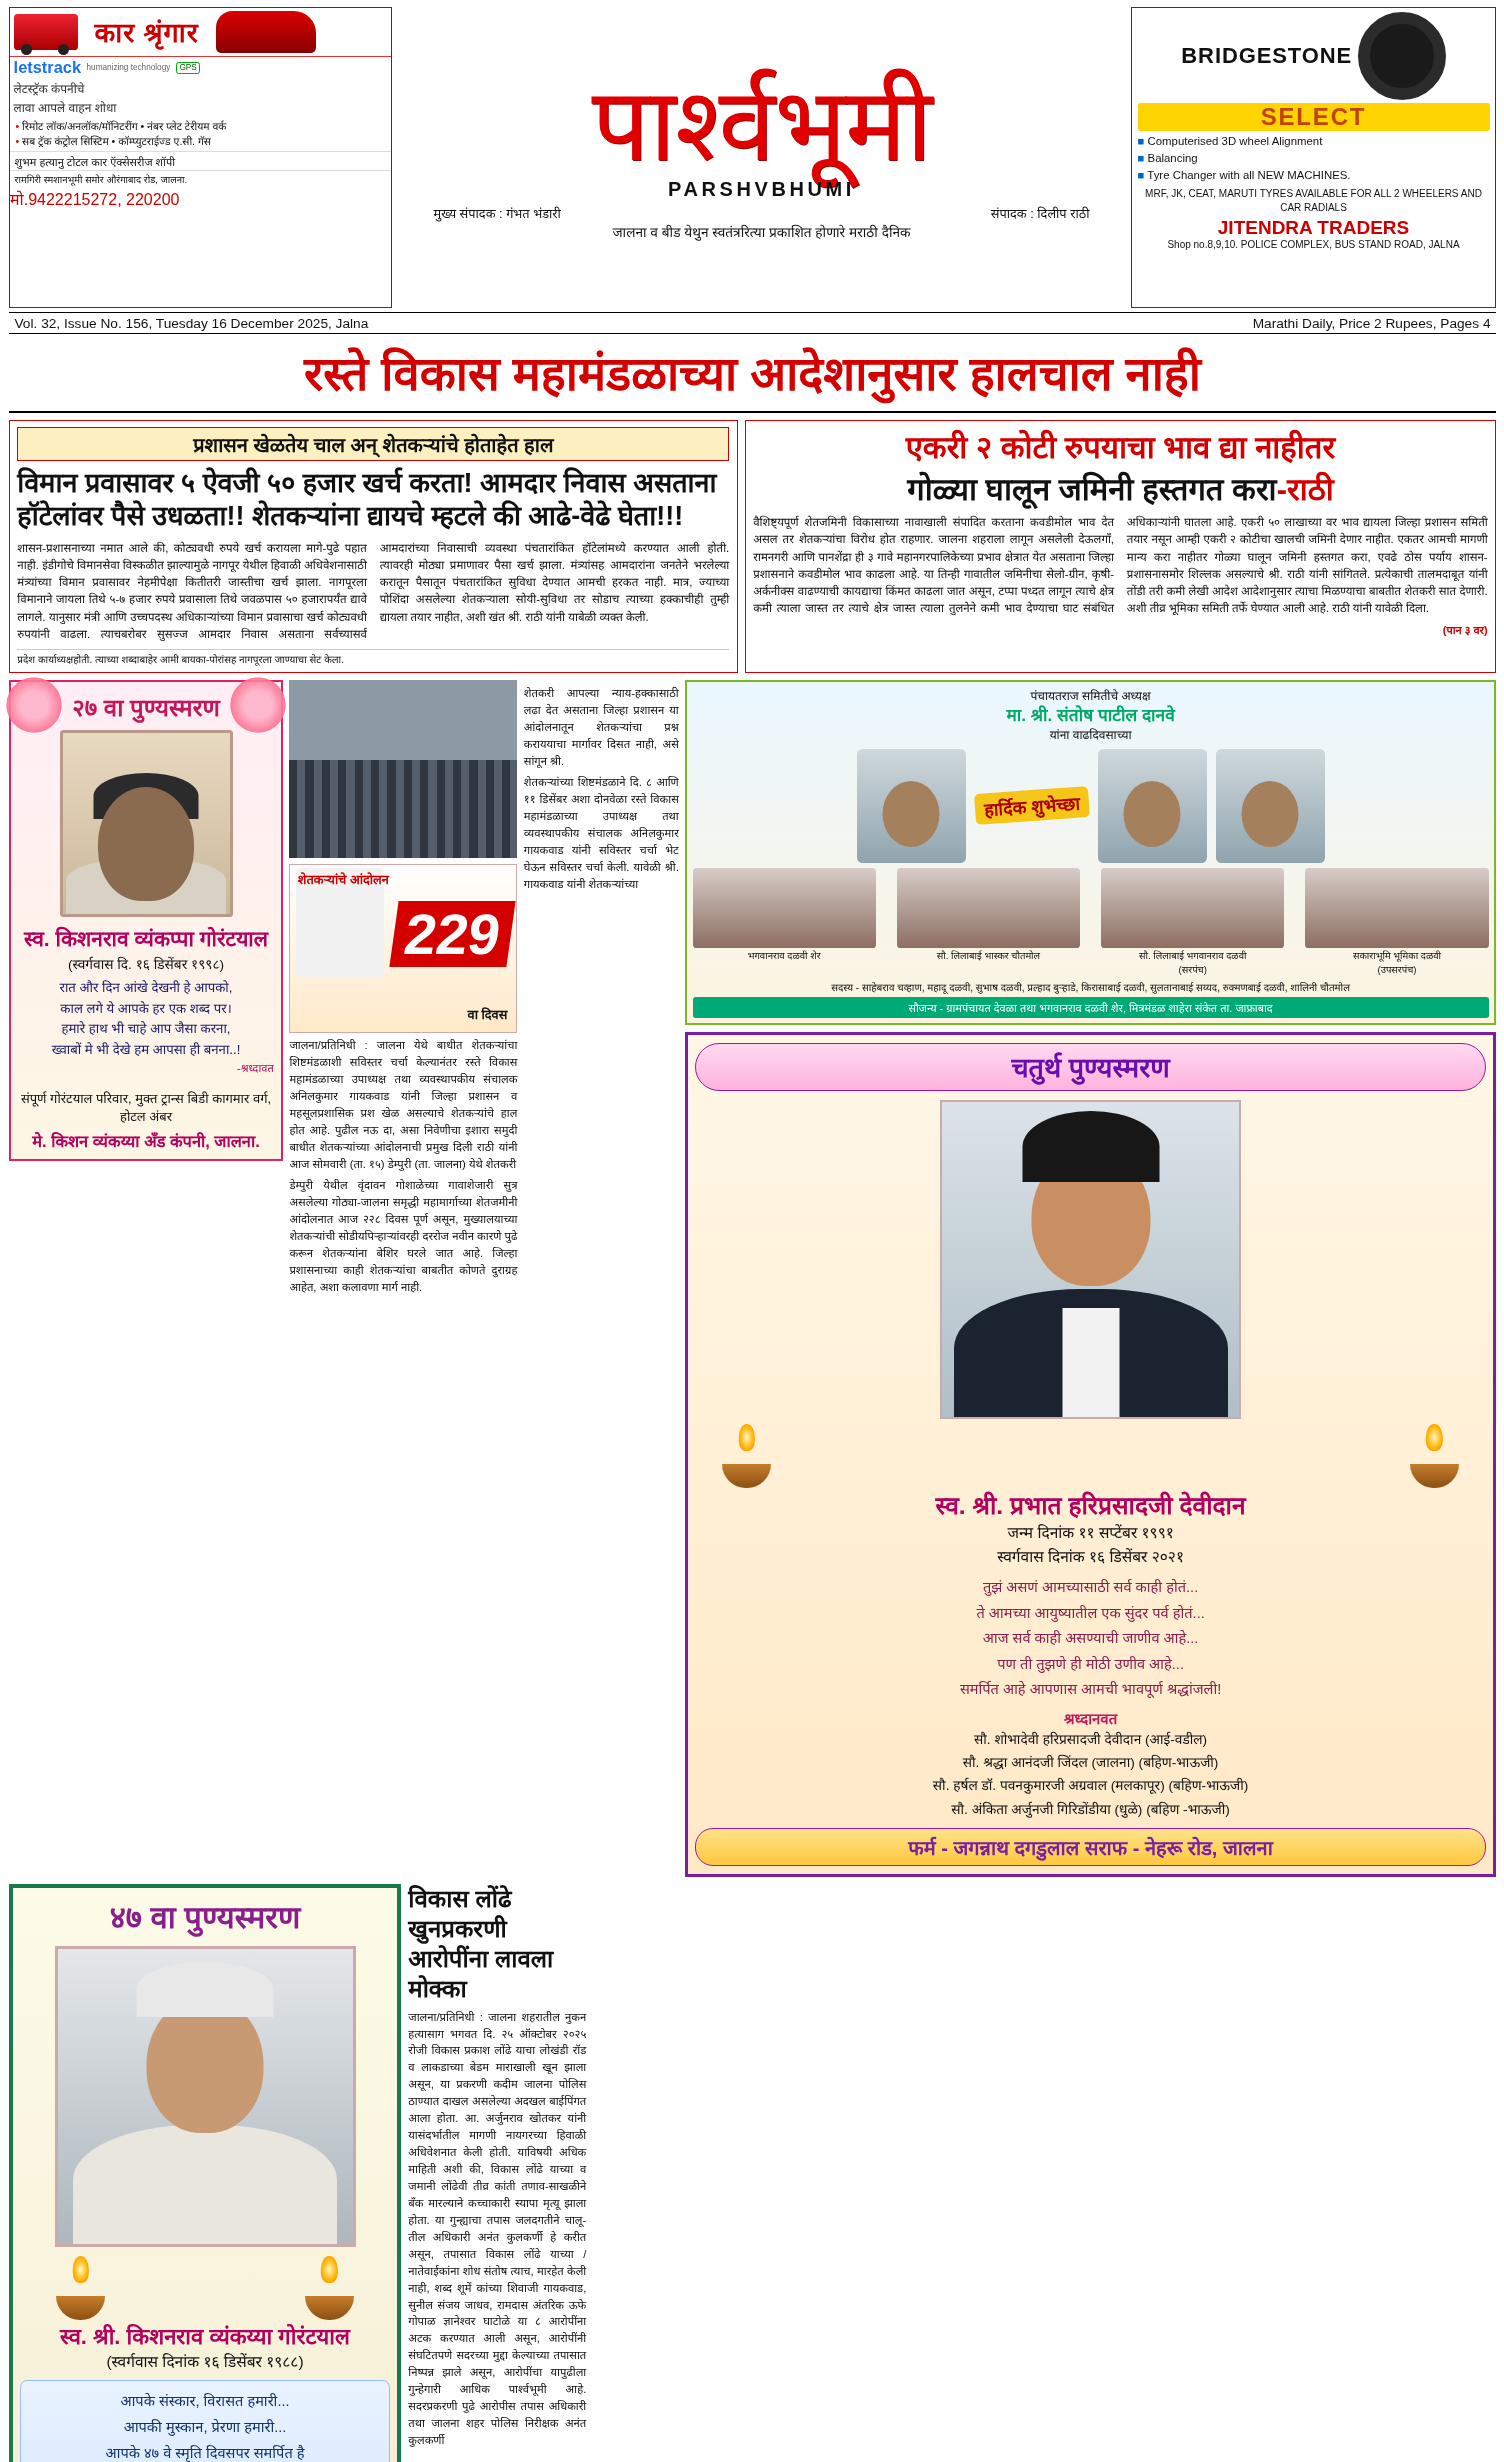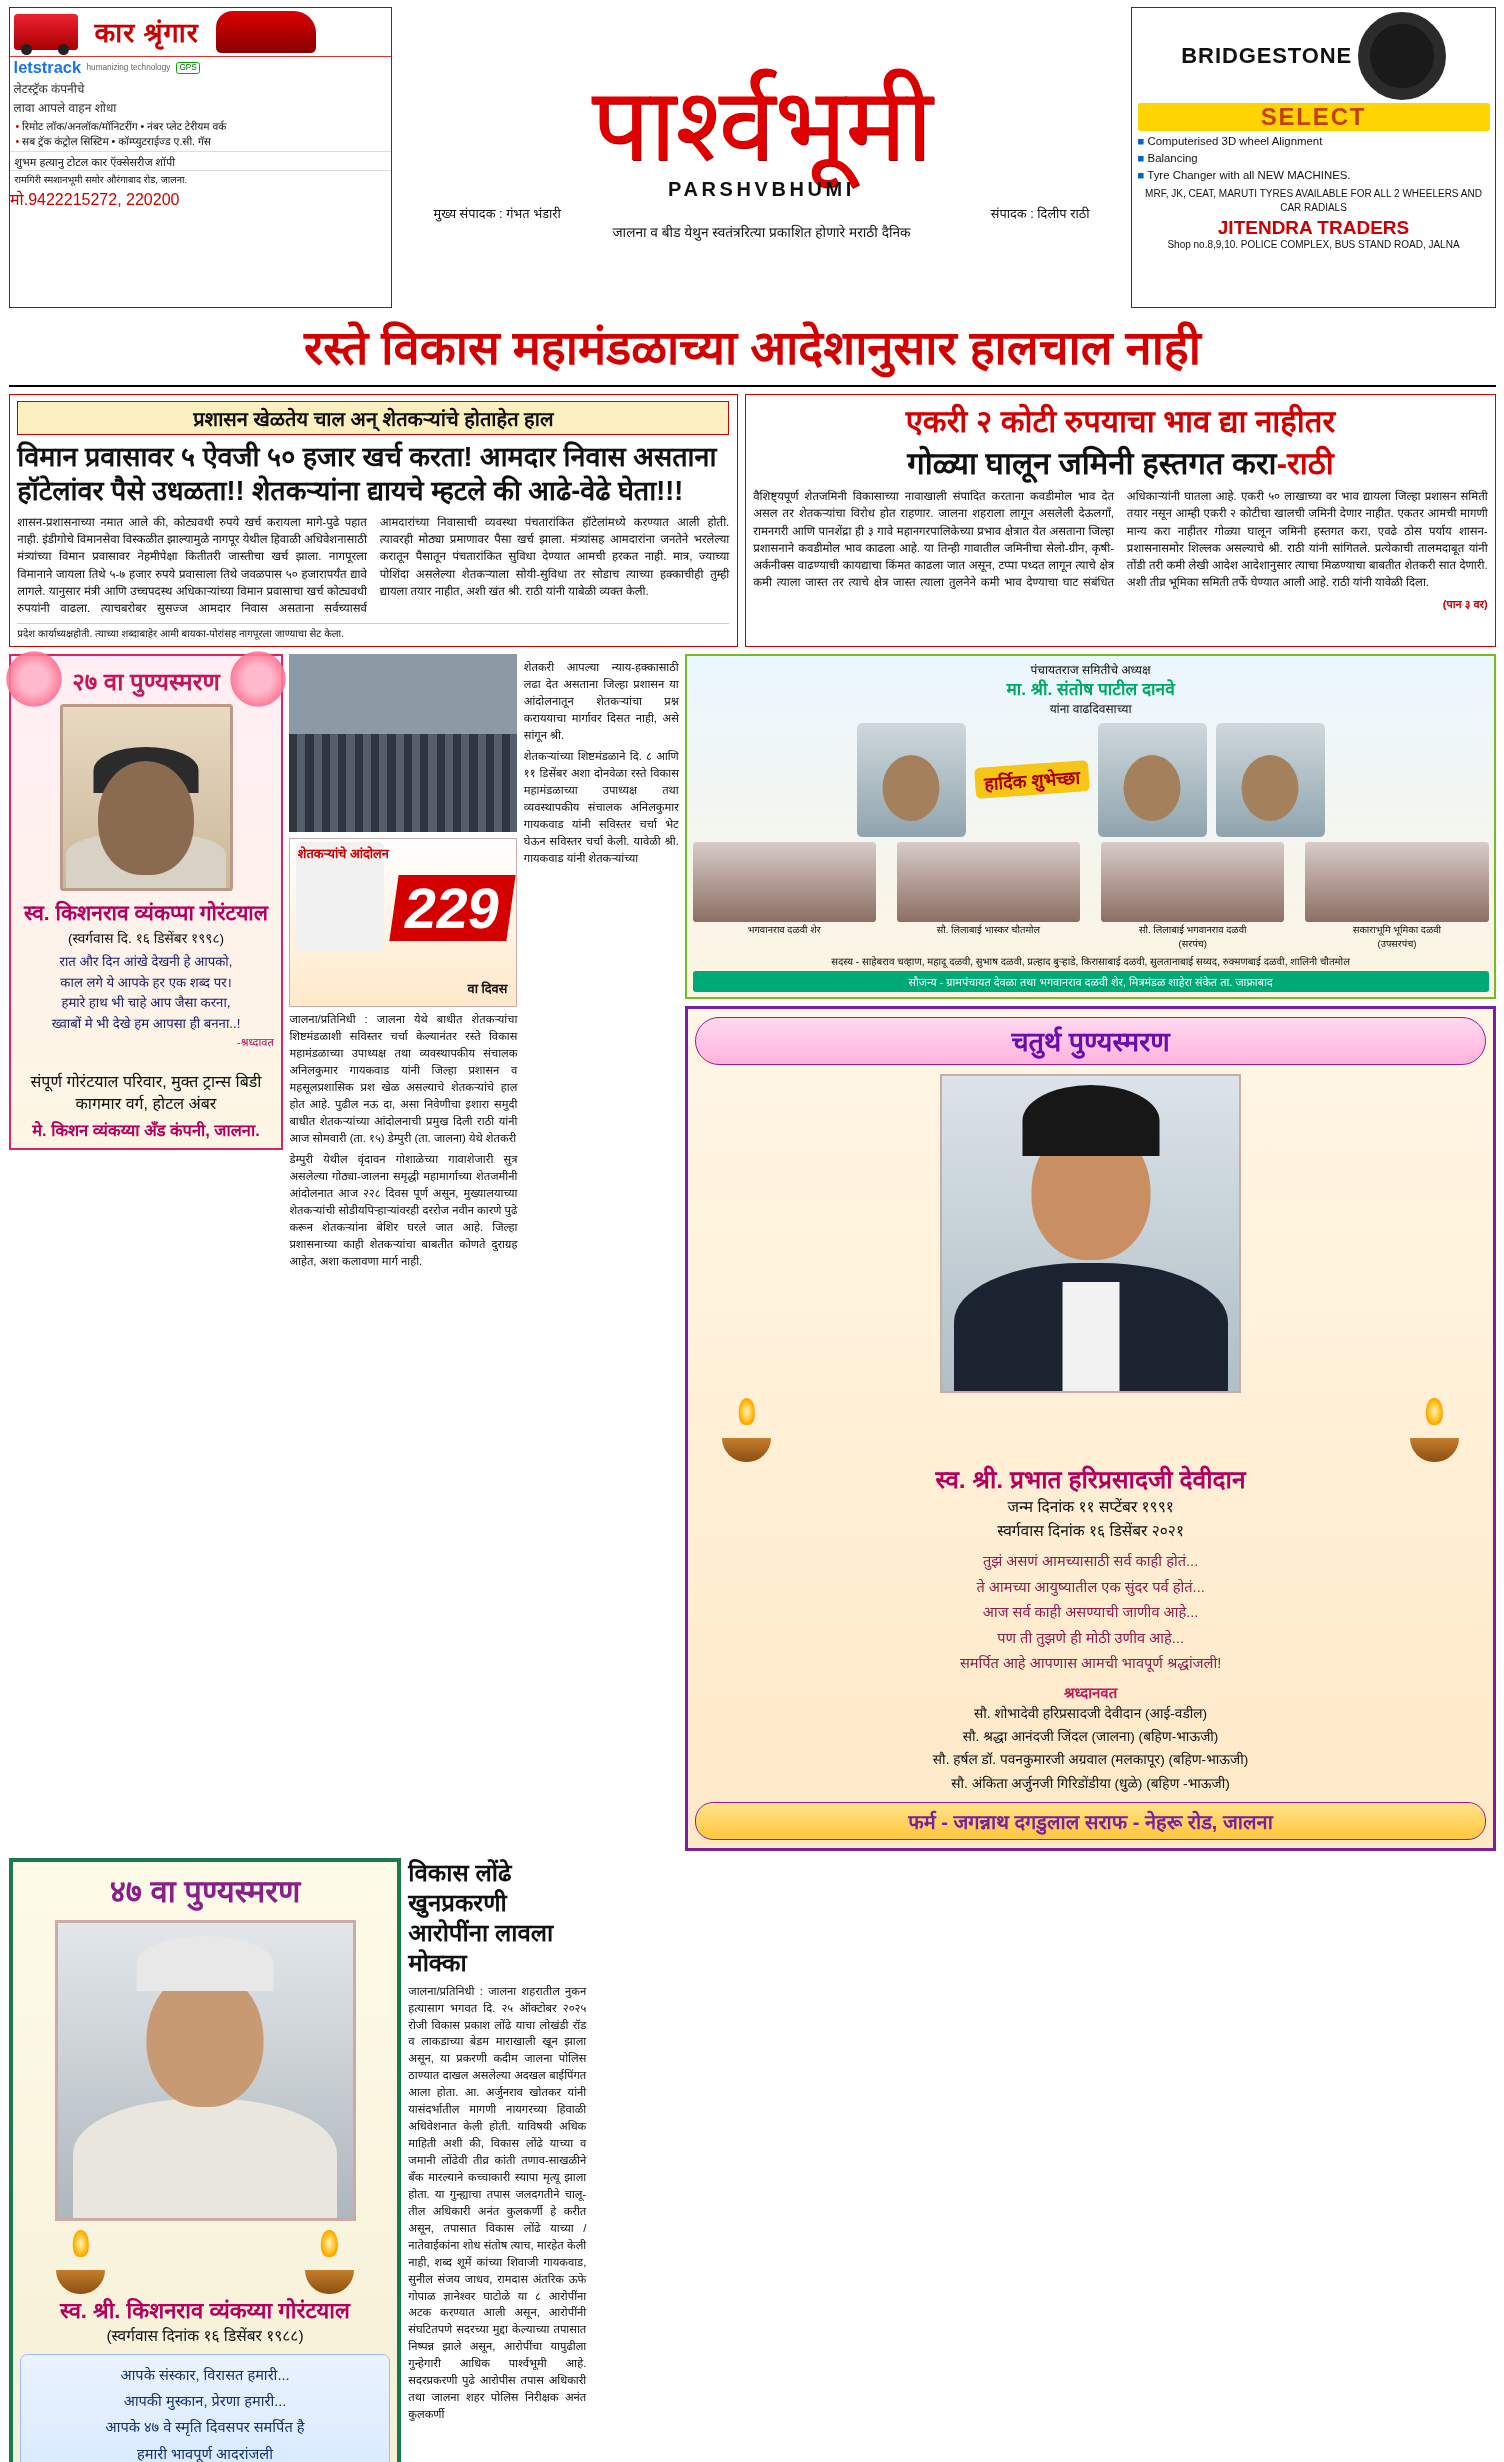--- a/index.html
+++ b/index.html
@@ -92,21 +92,21 @@
   .mem-title{ color:#c2185b; font-size:24px; font-weight:bold;}
   .mem-photo{ width:173px;height:187px;margin:7.3px auto;border:3.6px solid #b98; border-radius:3.6px;
      background:linear-gradient(#e8d9c2,#cbb89a); position:relative; overflow:hidden;}
   .mem-photo .face{position:absolute;left:50%;top:30%;transform:translateX(-50%);
      width:96px;height:114px;border-radius:50% 50% 45% 45%;background:#8a6b4f;}
   .mem-photo .hair{position:absolute;left:50%;top:22%;transform:translateX(-50%);width:105px;height:46px;border-radius:50% 50% 0 0;background:#2b2b2b;}
   .mem-photo .shirt{position:absolute;bottom:0;left:50%;transform:translateX(-50%);width:160px;height:55px;background:#d8d2c4;border-radius:40% 40% 0 0;}
   .mem-name{ font-size:21px;font-weight:bold;color:#b3005e;}
   .mem-date{ font-size:13.7px; margin:1.8px 0 5.5px;}
   .mem-verse{ font-size:13.2px; line-height:1.55; color:#1a1a6a;}
-  .mem-from{ font-size:16px; margin-top:21px;}
+  .mem-from{ font-size:13px; margin-top:14px;}
   .mem-firm{ font-size:16.4px;font-weight:bold;color:#b3005e;margin-top:3.6px;}
 
   .photo-crowd{ width:100%;height:178px;background:linear-gradient(#6e7a85,#3f4751); position:relative; overflow:hidden;}
   .photo-crowd .sky{position:absolute;inset:0 0 55% 0;background:#8c9aa6;}
   .photo-crowd .ppl{position:absolute;bottom:0;left:0;right:0;height:55%;
      background:repeating-linear-gradient(90deg,#2f3640 0 8.2px,#555f6b 8.2px 16.4px);}
   .poster{ margin-top:5.5px; background:linear-gradient(#fff,#ffe9c9); border:0.9px solid #caa; position:relative; height:169px; overflow:hidden;}
   .poster .fistman{position:absolute;left:5.5px;top:3.6px;width:88px;height:109px;background:#f1f1f1;border-radius:5.5px;}
   .poster .bigno{position:absolute;right:5.5px;top:36px;font-size:57px;font-weight:bold;color:#fff;
     background:#d40000;padding:0 11px;transform:skewX(-8deg);}
@@ -220,20 +220,24 @@
         <div>Computerised 3D wheel Alignment</div>
         <div>Balancing</div>
         <div>Tyre Changer with all NEW MACHINES.</div>
       </div>
       <div class="br-mrf">MRF, JK, CEAT, MARUTI TYRES AVAILABLE FOR ALL 2 WHEELERS AND CAR RADIALS</div>
       <div class="br-dealer">JITENDRA TRADERS</div>
       <div class="br-addr">Shop no.8,9,10. POLICE COMPLEX, BUS STAND ROAD, JALNA</div>
     </div>
   </div>
 
+  <div class="infobar">
+    <span>Vol. 32, Issue No. 156, Tuesday 16 December 2025, Jalna</span>
+    <span>Marathi Daily, Price 2 Rupees, Pages 4</span>
+  </div>
 
   <div class="headline">रस्ते विकास महामंडळाच्या आदेशानुसार हालचाल नाही</div>
 
   <div class="topstories">
     <div class="story-l">
       <div class="kicker">प्रशासन खेळतेय चाल अन् शेतकऱ्यांचे होताहेत हाल</div>
       <div class="subhead">विमान प्रवासावर ५ ऐवजी ५० हजार खर्च करता! आमदार निवास असताना हॉटेलांवर पैसे उधळता!! शेतकऱ्यांना द्यायचे म्हटले की आढे-वेढे घेता!!!</div>
       <div class="body2">शासन-प्रशासनाच्या नमात आले की, कोट्यवधी रुपये खर्च करायला मागे-पुढे पहात नाही. इंडीगोचे विमानसेवा विस्कळीत झाल्यामुळे नागपूर येथील हिवाळी अधिवेशनासाठी मंत्र्यांच्या विमान प्रवासावर नेहमीपेक्षा कितीतरी जास्तीचा खर्च झाला. नागपूरला विमानाने जायला तिथे ५-७ हजार रुपये प्रवासाला तिथे जवळपास ५० हजारापर्यंत द्यावे लागले. यानुसार मंत्री आणि उच्चपदस्थ अधिकाऱ्यांच्या विमान प्रवासाचा खर्च कोट्यवधी रुपयांनी वाढला. त्याचबरोबर सुसज्ज आमदार निवास असताना सर्वच्यासर्व आमदारांच्या निवासाची व्यवस्था पंचतारांकित हॉटेलांमध्ये करण्यात आली होती. त्यावरही मोठ्या प्रमाणावर पैसा खर्च झाला. मंत्र्यांसह आमदारांना जनतेने भरलेल्या करातून पैसातून पंचतारांकित सुविधा देण्यात आमची हरकत नाही. मात्र, ज्याच्या पोशिंदा असलेल्या शेतकऱ्याला सोयी-सुविधा तर सोडाच त्याच्या हक्काचीही तुम्ही द्यायला तयार नाहीत, अशी खंत श्री. राठी यांनी याबेळी व्यक्त केली.</div>
       <div class="bylinebox">
         <span>प्रदेश कार्याध्यक्ष</span>

